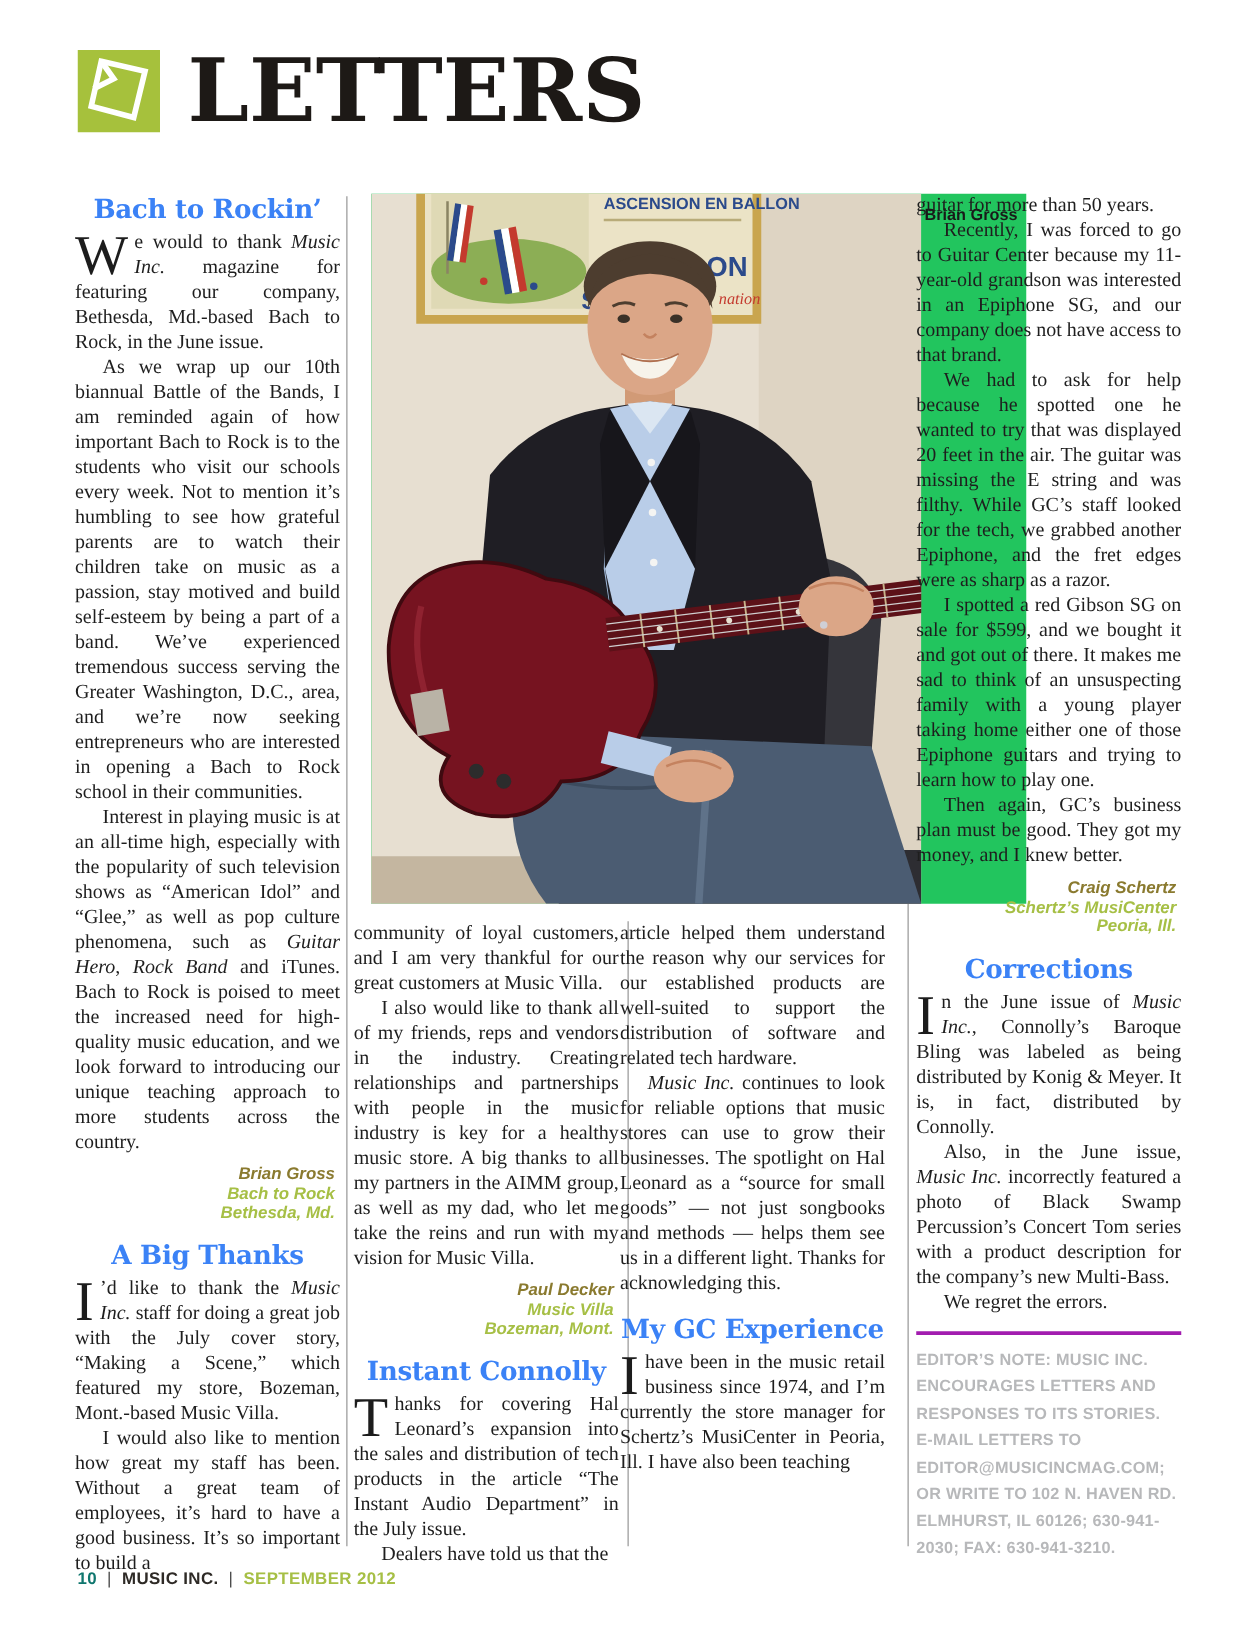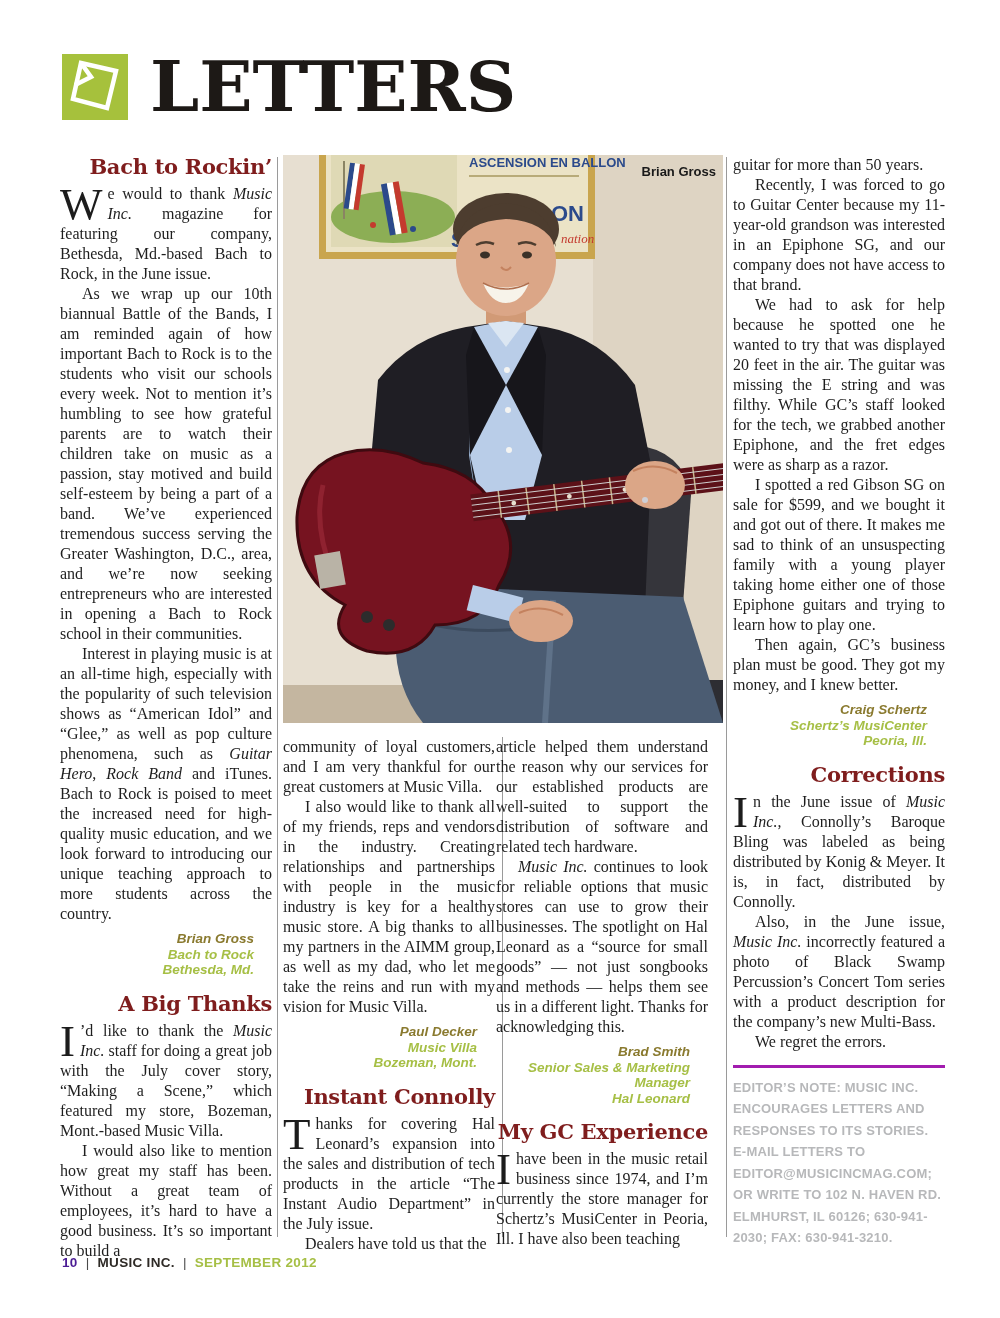--- a/index.html
+++ b/index.html
@@ -1,54 +1,54 @@
 <!DOCTYPE html>
 <html><head>
 <meta charset="utf-8">
 <style>
   html,body{margin:0;padding:0;background:#ffffff;}
   .page{position:relative;width:1000px;height:1318px;background:#ffffff;overflow:hidden;
         font-family:"Liberation Serif",serif;color:#1e1e1e;}
   
-  .masthead{position:absolute;left:62px;top:54px;display:flex;align-items:flex-start;}
+  .masthead{position:absolute;left:62px;top:40px;display:flex;align-items:flex-start;}
   .mast-icon{width:66px;height:66px;flex:0 0 auto;}
   .mast-title{font-family:"DejaVu Serif",serif;font-weight:bold;font-size:70px;line-height:66px;
               color:#1d1916;margin-left:22px;letter-spacing:0px;}
   
   .col{position:absolute;width:212px;font-size:16px;line-height:20px;text-align:justify;}
   #col1{left:60px;top:155px;}
   #col2{left:283px;top:737px;}
   #col3{left:496px;top:737px;}
   #col4{left:733px;top:155px;}
   .vrule{position:absolute;width:1px;background:#9a9a9a;}
   #rule1{left:277px;top:157px;height:1080px;}
   #rule2{left:502px;top:737px;height:500px;}
   #rule3{left:726px;top:157px;height:1080px;}
   h2.lh{font-family:"DejaVu Serif",serif;font-weight:bold;font-size:21px;line-height:24px;
-        color:#7f1d1d;margin:0 0 5px 0;text-align:right;letter-spacing:-0.3px;}
+        color:#3b82f6;margin:0 0 5px 0;text-align:center;letter-spacing:-0.3px;}
   .section-gap{margin-top:14px !important;}
   p{margin:0;text-indent:22px;}
   p.first{text-indent:0;}
   .dropcap{float:left;font-size:45px;line-height:37px;padding:2px 5px 0 0;color:#1c1c1c;}
   .it{font-style:italic;}
   .sig{text-align:right;font-family:"Liberation Sans",sans-serif;font-style:italic;
-       font-weight:bold;font-size:13.5px;line-height:15.5px;margin:7px 18px 9px 0;}
+       font-weight:bold;font-size:13.5px;line-height:15.5px;margin:7px 4px 9px 0;}
   .sig-name{color:#8a7a2f;}
   .sig-org,.sig-loc{color:#a6bf45;}
   .editor-note{border-top:3px solid #a21caf;margin-top:13px;padding-top:9px;
        font-family:"Liberation Sans",sans-serif;font-weight:bold;color:#b7b8ba;
        font-size:13px;line-height:21.5px;text-align:left;letter-spacing:0.2px;}
   
-  .photo{position:absolute;left:283px;top:155px;width:440px;height:568px;background:#22c55e;}
+  .photo{position:absolute;left:297px;top:155px;width:524px;height:568px;background:#22c55e;}
   .photo-credit{position:absolute;top:9px;right:7px;font-family:"Liberation Sans",sans-serif;
        font-weight:bold;font-size:13px;color:#191919;font-style:normal;}
   
   .footer{position:absolute;left:62px;top:1255px;font-family:"Liberation Sans",sans-serif;
        font-weight:bold;font-size:13.5px;letter-spacing:0.3px;}
-  .footer .pg{color:#4c1d95;}
+  .footer .pg{color:#0f766e;}
   .footer .sep{color:#4a4a4a;font-weight:normal;padding:0 4px;}
   .footer .pub{color:#2e2a26;}
   .footer .iss{color:#a6bf45;}
 </style>
 </head>
 <body>
 
 <div class="page">
 
   <div class="masthead">
@@ -200,25 +200,20 @@
       <div class="sig-loc">Bozeman, Mont.</div>
     </div>
     <h2 class="lh section-gap">Instant Connolly</h2>
     <p class="first"><span class="dropcap">T</span><span><span>hanks for covering Hal Leonard’s expansion into the sales and distribution of tech products in the article “The Instant Audio Department” in the July issue.</span></span></p>
     <p><span><span>Dealers have told us that the</span></span></p>
   </div>
 
   <div class="col" id="col3">
     <p class="first"><span><span>article helped them understand the reason why our services for our established products are well-suited to support the distribution of software and related tech hardware.</span></span></p>
     <p><span><span class="it">Music Inc.</span><span> continues to look for reliable options that music stores can use to grow their businesses. The spotlight on Hal Leonard as a “source for small goods” — not just songbooks and methods — helps them see us in a different light. Thanks for acknowledging this.</span></span></p>
-    <div class="sig">
-      <div class="sig-name">Brad Smith</div>
-      <div class="sig-org">Senior Sales &amp; Marketing Manager</div>
-      <div class="sig-loc">Hal Leonard</div>
-    </div>
     <h2 class="lh section-gap">My GC Experience</h2>
     <p class="first"><span class="dropcap">I</span><span><span> have been in the music retail business since 1974, and I’m currently the store manager for Schertz’s MusiCenter in Peoria, Ill. I have also been teaching</span></span></p>
   </div>
 
   <div class="col" id="col4">
     <p class="first"><span><span>guitar for more than 50 years.</span></span></p>
     <p><span><span>Recently, I was forced to go to Guitar Center because my 11-year-old grandson was interested in an Epiphone SG, and our company does not have access to that brand.</span></span></p>
     <p><span><span>We had to ask for help because he spotted one he wanted to try that was displayed 20 feet in the air. The guitar was missing the E string and was filthy. While GC’s staff looked for the tech, we grabbed another Epiphone, and the fret edges were as sharp as a razor.</span></span></p>
     <p><span><span>I spotted a red Gibson SG on sale for $599, and we bought it and got out of there. It makes me sad to think of an unsuspecting family with a young player taking home either one of those Epiphone guitars and trying to learn how to play one.</span></span></p>
     <p><span><span>Then again, GC’s business plan must be good. They got my money, and I knew better.</span></span></p>

